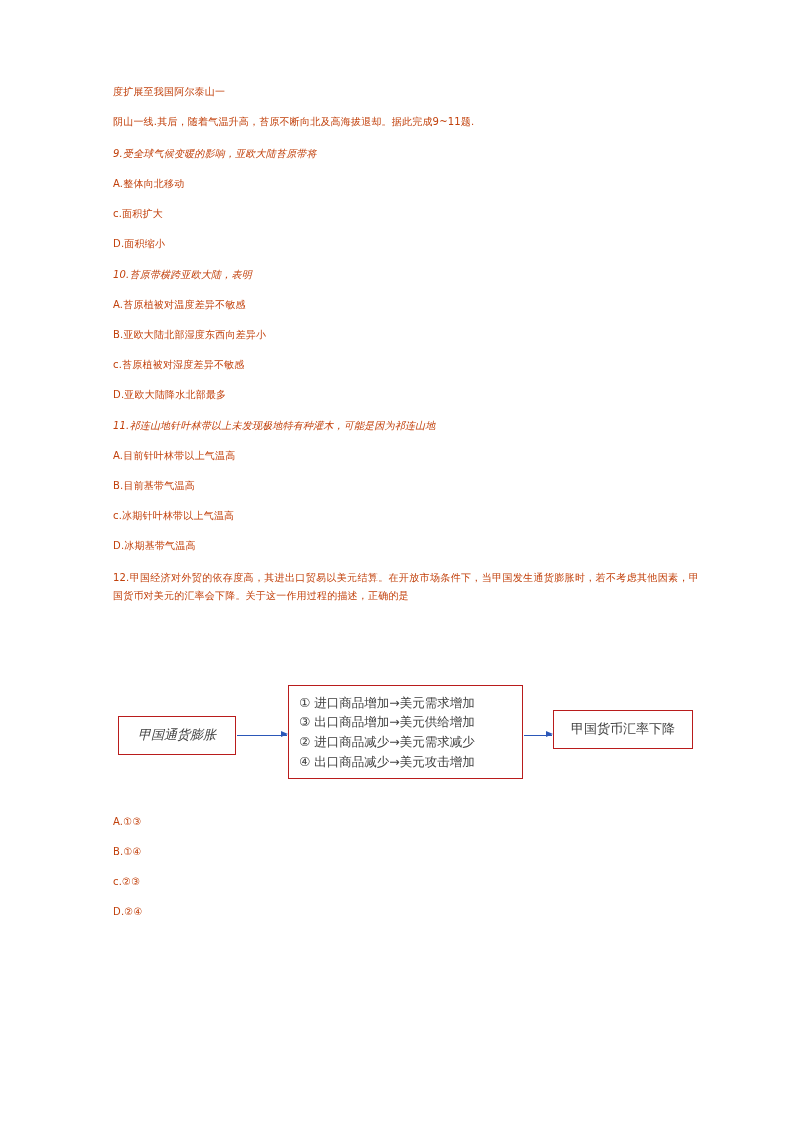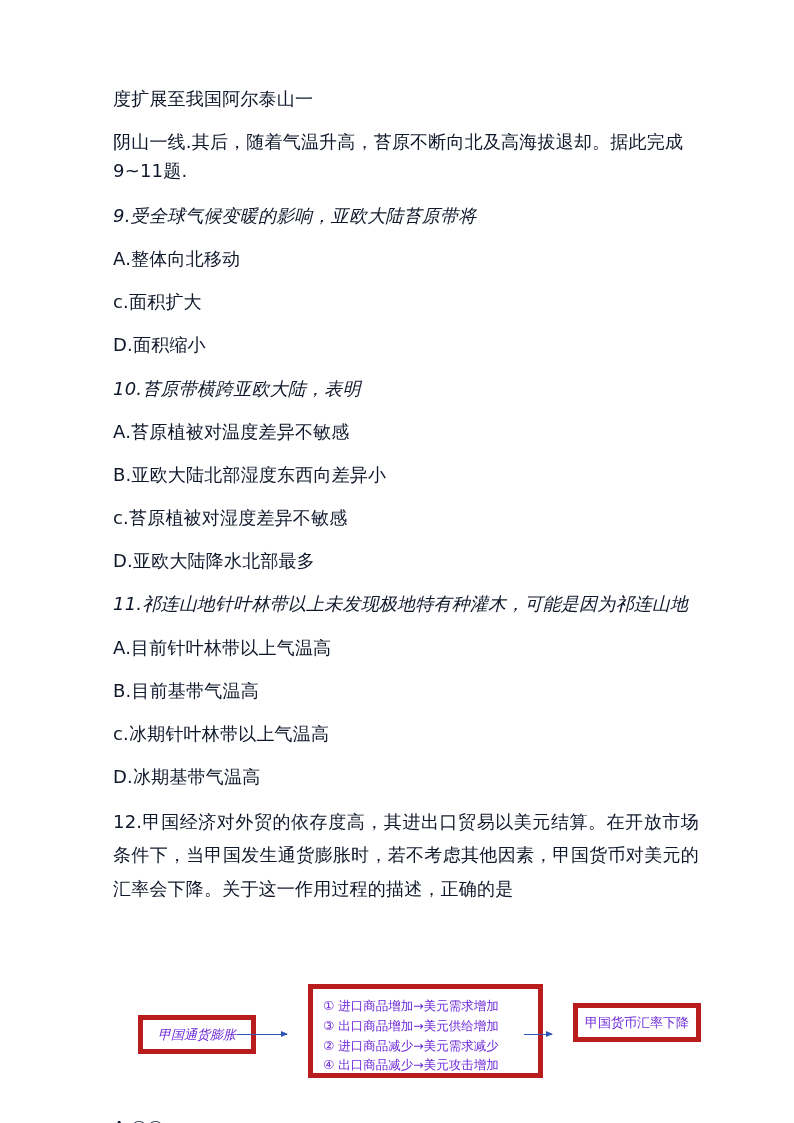--- a/index.html
+++ b/index.html
@@ -24,25 +24,25 @@
     padding: 0;
     box-sizing: border-box;
   }
   .content {
     position: absolute;
     left: 113px;
     top: 84px;
     width: 586px;
   }
   .para {
-    font-size: 18px;
+    font-size: 10px;
     line-height: 1.62;
     margin: 0 0 15.5px 0;
     letter-spacing: 0.2px;
-    color: #0f172a;
+    color: #c2410c;
     white-space: pre-wrap;
   }
   .para.tight {
     margin-bottom: 14px;
   }
   .para.stem {
     margin-bottom: 14px;
     font-style: italic;
   }
   .para.opt {
@@ -54,29 +54,28 @@
     text-align: justify;
   }
   .diagram {
     position: relative;
     width: 586px;
     height: 150px;
     margin-top: 52px;
   }
   .box {
     position: absolute;
-    border: 5px solid #b91c1c;
+    border: 1px solid #b91c1c;
     box-sizing: border-box;
     font-size: 13px;
     display: flex;
     align-items: center;
     justify-content: center;
     background: #fff;
-    color: #6d28d9;
-    margin-left: 20px;
+    color: #404040;
   }
   .box-left {
     left: 5px;
     top: 58px;
     width: 118px;
     height: 39px;
     font-style: italic;
   }
   .box-mid {
     left: 175px;
@@ -87,22 +86,22 @@
     padding: 7px 8px 0 10px;
     line-height: 1.58;
     font-size: 12.5px;
     text-align: left;
   }
   .box-mid .line {
     white-space: nowrap;
   }
   .box-right {
     left: 440px;
-    top: 46px;
-    width: 128px;
+    top: 52px;
+    width: 140px;
     height: 39px;
   }
   .arrow {
     position: absolute;
     height: 1px;
     background: #2b57b8;
   }
   .arrow::after {
     content: "";
     position: absolute;

